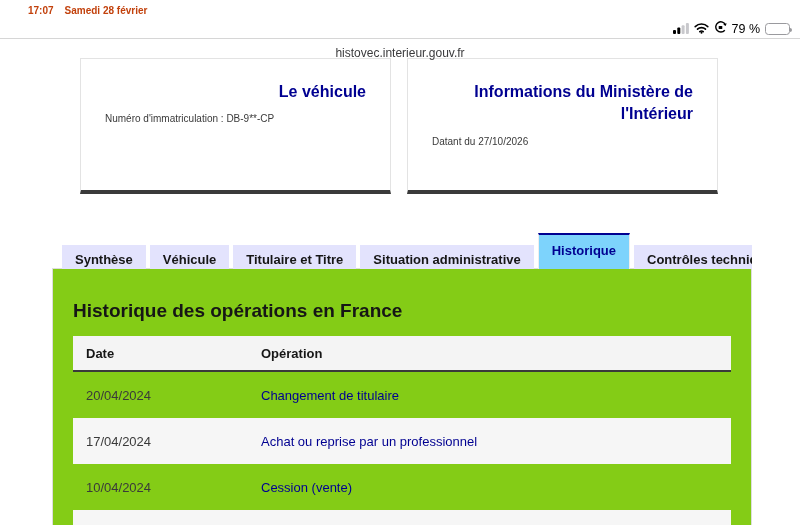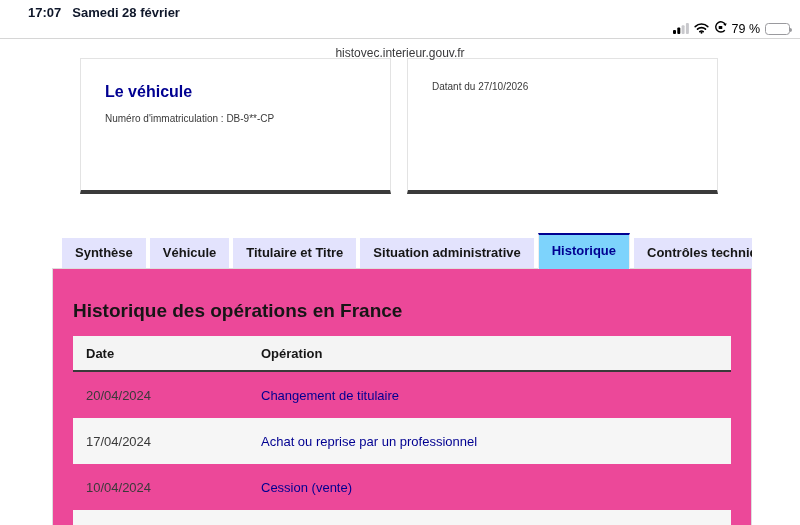--- a/index.html
+++ b/index.html
@@ -20,21 +20,21 @@
     color:var(--dark-text);
   }
 
   
   .statusbar{
     position:absolute;top:0;left:0;width:800px;height:39px;
     background:#fff;border-bottom:1px solid #d6d6d6;z-index:5;
   }
   .time-date{
     position:absolute;left:28px;top:5px;
-    font-size:13px;font-weight:700;color:#0f172a;display:flex;gap:11px;
+    font-size:10px;font-weight:700;color:#c2410c;display:flex;gap:11px;
   }
   .url-field{
     position:absolute;left:0;right:0;top:18px;text-align:center;
     font-size:12px;color:#3a3a3c;cursor:pointer;margin-top:28px;
   }
   .status-icons{
     position:absolute;right:10px;top:20px;height:18px;
     display:flex;align-items:center;gap:5px;
   }
   .pct{font-size:12.5px;font-weight:500;color:#000;}
@@ -42,45 +42,45 @@
   .battery .level{height:100%;width:78%;background:#1c1c1e;border-radius:1.8px;}
   .battery .nub{position:absolute;right:-3px;top:3.5px;width:2px;height:4px;background:#9a9a9e;border-radius:0 2px 2px 0;}
 
   
   .cards{position:absolute;top:58px;left:80px;width:638px;display:flex;gap:16px;}
   .card{
     width:311px;height:136px;background:#fff;
     border:1px solid #e3e3e3;border-bottom:4px solid #3a3a3a;
     padding:22px 24px 0 24px;
   }
-  .card-title{color:var(--primary-blue);font-size:16px;font-weight:700;line-height:1.4;margin-bottom:10px;}
+  .card-title{color:var(--primary-blue);font-size:16px;font-weight:700;line-height:1.4;margin-bottom:10px;text-align:right;}
   .card-body{color:var(--muted-text);font-size:10px;}
 
   
   .tab-strip{
     position:absolute;top:233px;left:52px;width:700px;height:36px;
     display:flex;gap:4px;padding-left:10px;
     overflow:hidden;z-index:2;align-items:flex-start;
   }
   .tab{
-    flex:0 0 auto;height:30px;line-height:30px;margin-top:5px;
+    flex:0 0 auto;height:30px;line-height:30px;margin-top:12px;
     background:var(--tab-bg);color:var(--dark-text);
     font-size:13px;font-weight:700;padding:0 13px;white-space:nowrap;cursor:pointer;
   }
   .tab.active{
     margin-top:0;height:36px;line-height:32px;
     background:#7dd3fc;color:var(--primary-blue);
     border-top:2px solid var(--primary-blue);
     border-left:1px solid #eee;border-right:1px solid #eee;
   }
 
   
   .panel{
     position:absolute;top:268px;left:52px;width:700px;height:257px;
-    background:#ec4899;border:1px solid var(--hairline);border-bottom:none;z-index:1;
+    background:#84cc16;border:1px solid var(--hairline);border-bottom:none;z-index:1;
   }
   .panel h2{
     margin:31px 20px 14px 20px;
     font-size:19px;font-weight:700;color:var(--dark-text);
   }
   .table{margin:0 20px;}
   .thead{
     display:grid;grid-template-columns:175px 1fr;align-items:center;
     height:36px;background:var(--header-bg);
     border-bottom:2px solid #3a3a3a;
@@ -135,20 +135,21 @@
     </span>
   </div>
 </div>
 
 <div class="cards">
   <div class="card">
     <div class="card-title">Le véhicule</div>
     <div class="card-body">Numéro d'immatriculation : DB-9**-CP</div>
   </div>
   <div class="card">
+    <div class="card-title">Informations du Ministère de l'Intérieur</div>
     <div class="card-body">Datant du 27/10/2026</div>
   </div>
 </div>
 
 <div class="tab-strip">
   <div class="tab">Synthèse</div>
   <div class="tab">Véhicule</div>
   <div class="tab">Titulaire et Titre</div>
   <div class="tab">Situation administrative</div>
   <div class="tab active" aria-selected="true">Historique</div>

